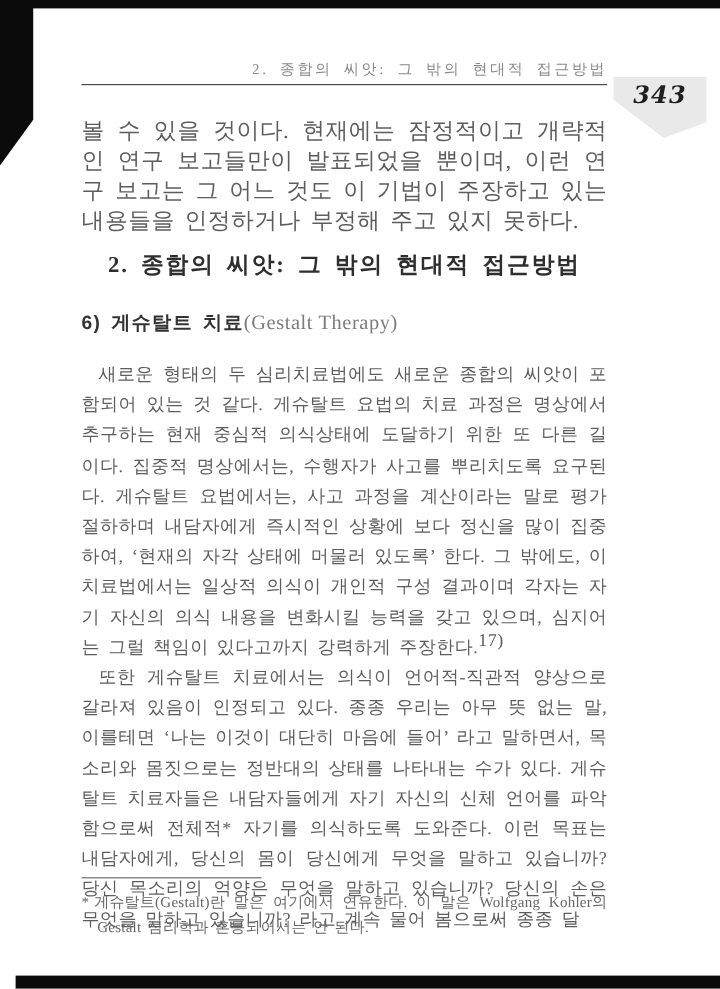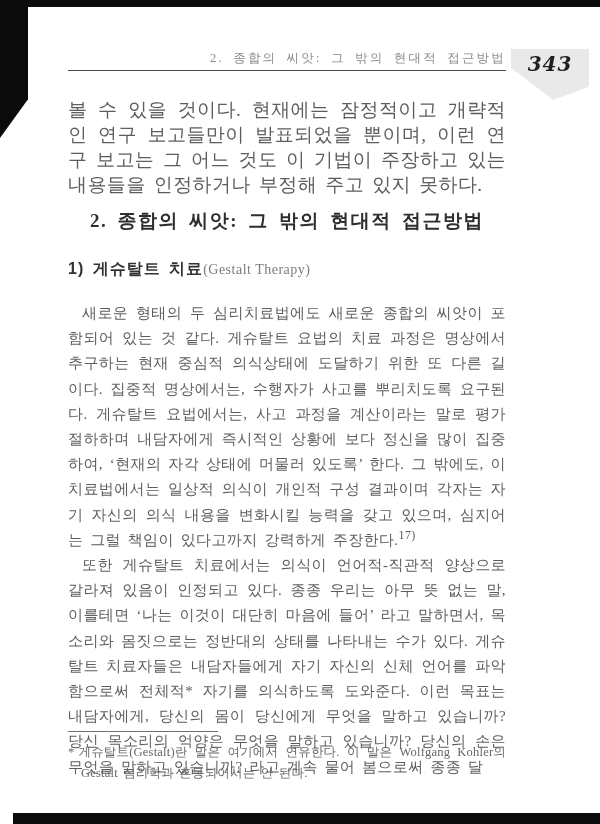--- a/index.html
+++ b/index.html
@@ -21,21 +21,21 @@
     text-align: right;
     font-size: 12.5px; color: #8a8a8a;
     letter-spacing: 2.2px; word-spacing: 4px;
     white-space: nowrap;
   }
   .head-rule {
     position: absolute; left: 68px; top: 70px; width: 438px;
     border-top: 1.7px solid #4a4a4a; height: 0;
   }
   .page-tab {
-    position: absolute; left: 511px; top: 49px; width: 78px; height: 51px;
+    position: absolute; left: 511px; top: 64px; width: 78px; height: 51px;
     background: #e9e9e9;
     clip-path: polygon(0 0, 100% 0, 100% 74%, 54% 100%, 0 37%);
   }
   .page-num {
     font-family: "DejaVu Serif", serif;
     font-weight: bold; font-style: italic;
     font-size: 20px; color: #1f1f1f;
     text-align: center; padding-top: 3px; letter-spacing: 1px;
   }
 
@@ -55,31 +55,31 @@
   .subsection {
     position: absolute; left: 68px; top: 259px; width: 438px;
     white-space: nowrap;
   }
   .subsection .kr {
     font-family: "Liberation Sans", sans-serif;
     font-size: 16px; font-weight: bold; color: #333333;
     letter-spacing: 1px; word-spacing: 3px;
   }
   .subsection .en {
-    font-size: 14px; color: #7c7c7c; letter-spacing: 0.5px;
+    font-size: 17px; color: #7c7c7c; letter-spacing: 0.5px;
   }
 
   .body-text {
     position: absolute; left: 68px; top: 301px; width: 438px;
     font-size: 15px; line-height: 25.2px;
     color: #5d5d5d; text-align: justify;
     letter-spacing: 0.4px; word-spacing: 2.6px;
   }
   .body-text p { margin: 0; text-indent: 14px; }
-  sup.fnref { font-size: 12px; color: #5d5d5d; line-height: 0; }
+  sup.fnref { font-size: 15px; color: #5d5d5d; line-height: 0; }
 
   .footnote-area { position: absolute; left: 68px; top: 731px; width: 438px; }
   .footnote-rule { width: 150px; border-top: 1.2px solid #6f6f6f; height: 0; }
   .footnote-body {
     margin-top: 10px;
     font-size: 12.5px; line-height: 21px; color: #666666;
     text-align: justify; letter-spacing: 0.2px; word-spacing: 2px;
     padding-left: 13px; text-indent: -13px;
   }
   .footnote-body .marker { margin-right: 4px; }
@@ -96,21 +96,21 @@
 
 <div class="page-tab">
   <div class="page-num">343</div>
 </div>
 
 <div class="intro-par">볼 수 있을 것이다. 현재에는 잠정적이고 개략적인 연구 보고들만이 발표되었을 뿐이며, 이런 연구 보고는 그 어느 것도 이 기법이 주장하고 있는 내용들을 인정하거나 부정해 주고 있지 못하다.</div>
 
 <div class="section-heading">2. 종합의 씨앗: 그 밖의 현대적 접근방법</div>
 
 <div class="subsection">
-  <span class="kr">1) 게슈탈트 치료</span><span class="en">(Gestalt Therapy)</span>
+  <span class="kr">6) 게슈탈트 치료</span><span class="en">(Gestalt Therapy)</span>
 </div>
 
 <div class="body-text">
   <p><span>새로운 형태의 두 심리치료법에도 새로운 종합의 씨앗이 포함되어 있는 것 같다. 게슈탈트 요법의 치료 과정은 명상에서 추구하는 현재 중심적 의식상태에 도달하기 위한 또 다른 길이다. 집중적 명상에서는, 수행자가 사고를 뿌리치도록 요구된다. 게슈탈트 요법에서는, 사고 과정을 계산이라는 말로 평가절하하며 내담자에게 즉시적인 상황에 보다 정신을 많이 집중하여, ‘현재의 자각 상태에 머물러 있도록’ 한다. 그 밖에도, 이 치료법에서는 일상적 의식이 개인적 구성 결과이며 각자는 자기 자신의 의식 내용을 변화시킬 능력을 갖고 있으며, 심지어는 그럴 책임이 있다고까지 강력하게 주장한다.</span><sup class="fnref">17)</sup></p>
   <p><span>또한 게슈탈트 치료에서는 의식이 언어적-직관적 양상으로 갈라져 있음이 인정되고 있다. 종종 우리는 아무 뜻 없는 말, 이를테면 ‘나는 이것이 대단히 마음에 들어’ 라고 말하면서, 목소리와 몸짓으로는 정반대의 상태를 나타내는 수가 있다. 게슈탈트 치료자들은 내담자들에게 자기 자신의 신체 언어를 파악함으로써 전체적* 자기를 의식하도록 도와준다. 이런 목표는 내담자에게, 당신의 몸이 당신에게 무엇을 말하고 있습니까? 당신 목소리의 억양은 무엇을 말하고 있습니까? 당신의 손은 무엇을 말하고 있습니까? 라고 계속 물어 봄으로써 종종 달</span></p>
 </div>
 
 <div class="footnote-area">
   <div class="footnote-rule"></div>
   <div class="footnote-body">

